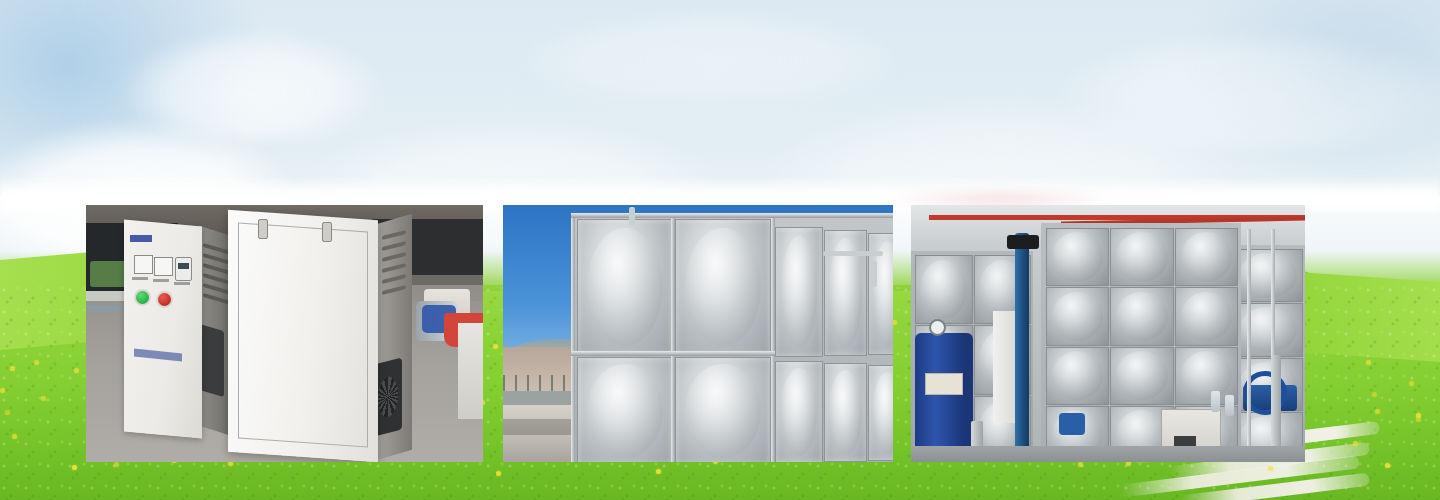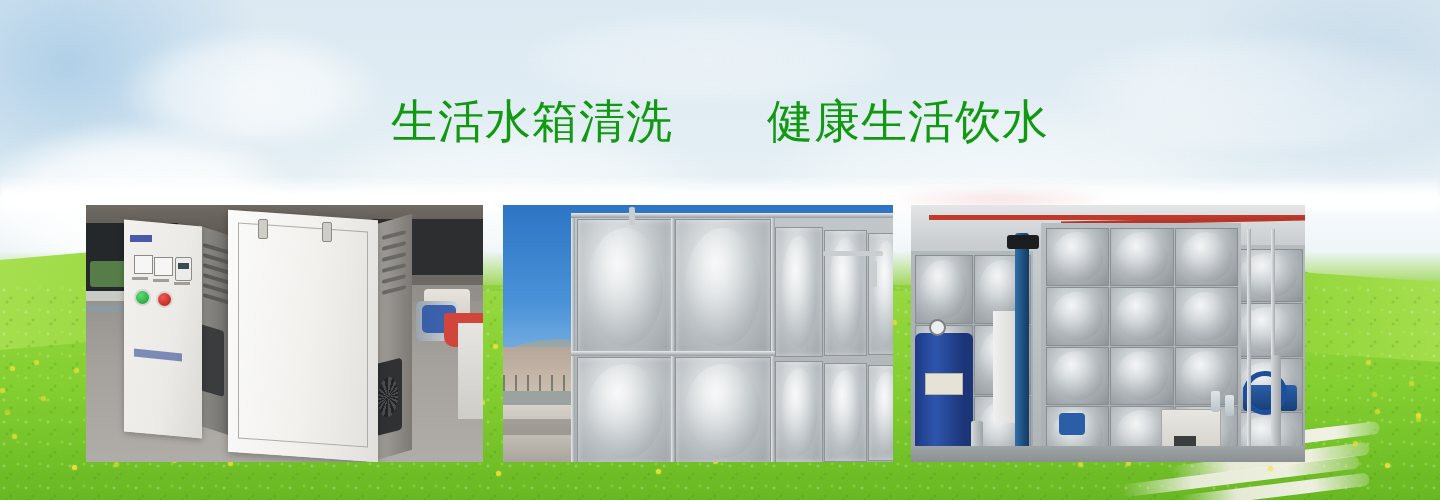--- a/index.html
+++ b/index.html
@@ -563,21 +563,20 @@
         <div class="flower" style="left: 945.125px; top: 103.526px; opacity: 0.5;"></div>
         <div class="flower" style="left: 0.196159px; top: 102.82px; opacity: 0.68;"></div>
         <div class="flower" style="left: 5.29017px; top: 125.332px; opacity: 0.5;"></div>
       </div>
   </div>
 
   <div class="haze-band"></div>
   <div class="haze-band2"></div>
   <div class="pink-wisp"></div>
 
-  <div class="headline">生活水箱清洗　　健康生活饮水</div>
 
   <div class="photo p1">
     <div class="p1-bg"></div>
     <div class="p1-floor"></div>
     <div class="p1-clutter-a"></div>
     <div class="p1-clutter-b"></div>
     <div class="p1-clutter-c"></div>
     <div class="p1-clutter-d"></div>
     <div class="p1-clutter-e"></div>
     <div class="p1-clutter-f"></div>

